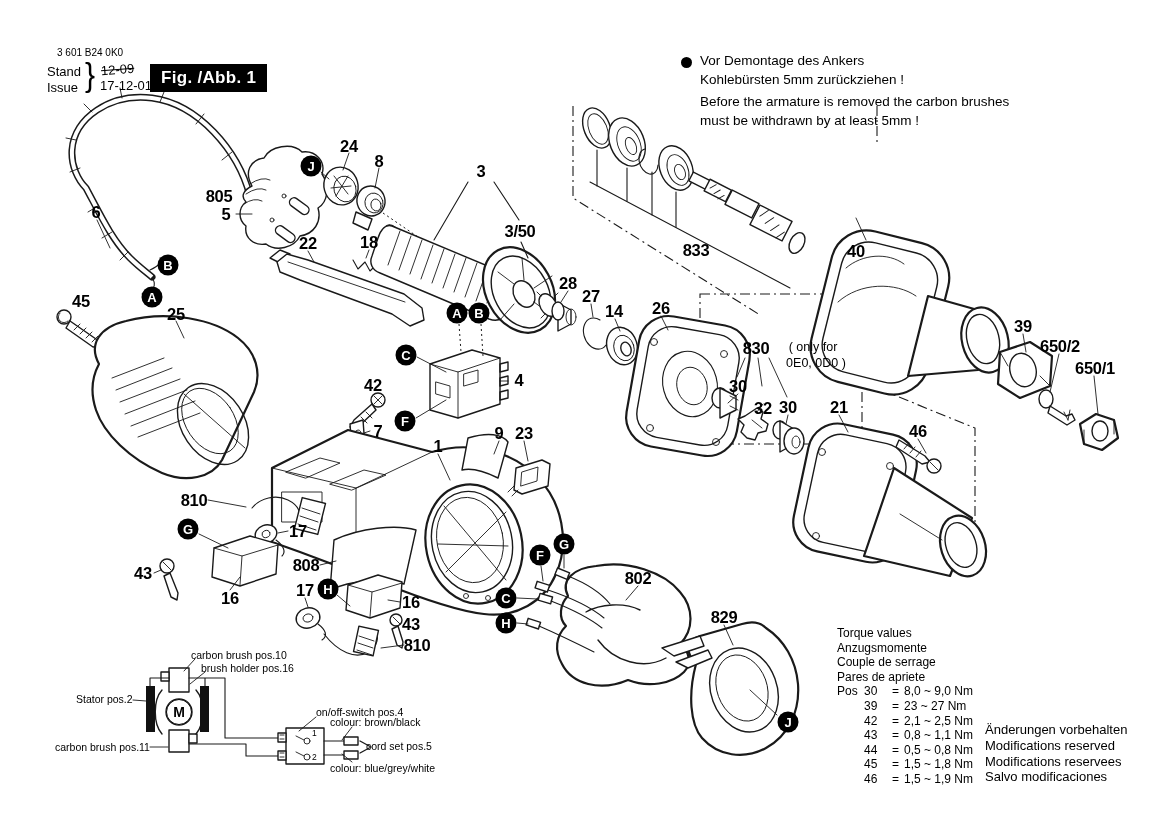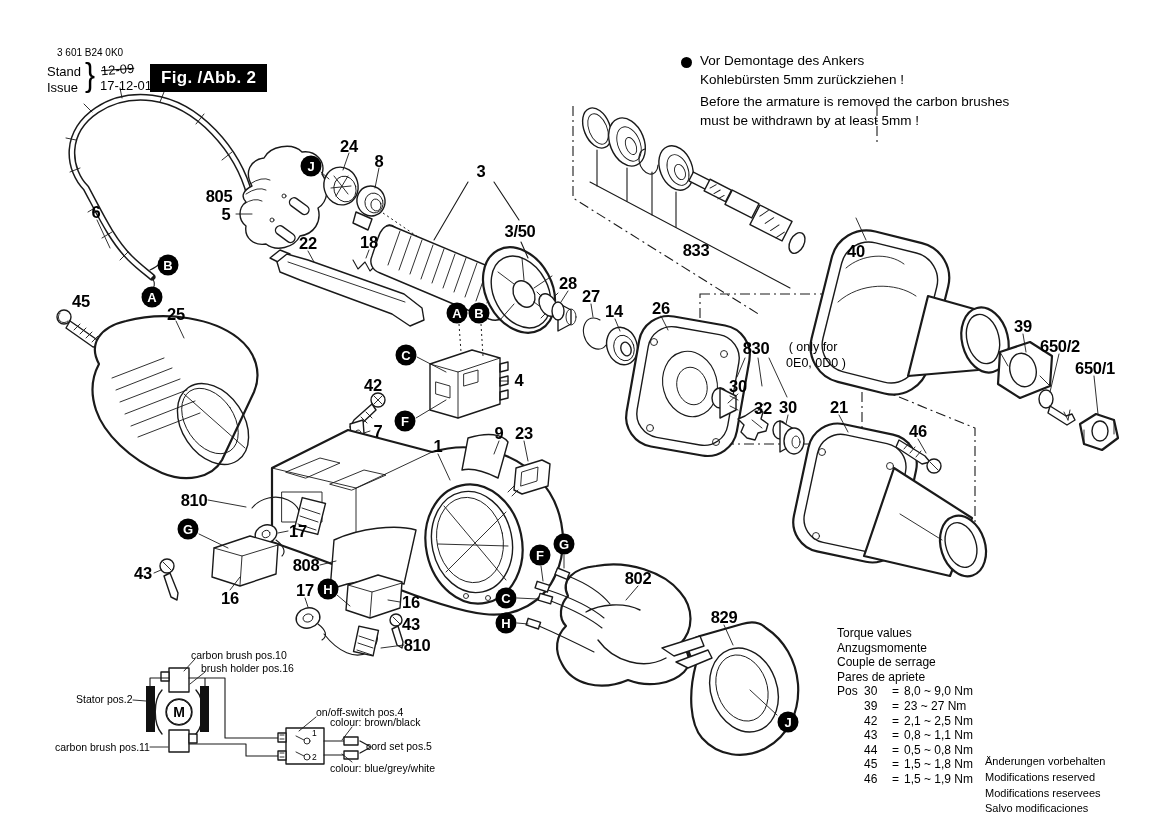--- a/index.html
+++ b/index.html
@@ -31,21 +31,21 @@
           font-size:17px;padding:4px 11px;letter-spacing:.3px}
   .title{position:absolute;left:470px;top:46px;font-size:21.5px;font-weight:bold;white-space:nowrap}
   .bullet{position:absolute;left:681px;top:57px;width:11px;height:11px;border-radius:50%;background:#000}
   .note{position:absolute;left:700px;font-size:13.5px;line-height:18.5px;white-space:nowrap}
   .sch{position:absolute;font-size:10.5px;white-space:nowrap;line-height:1.1}
   .sch.tiny{font-size:8.5px}
   .torque{position:absolute;left:837px;top:626px;font-size:12px;line-height:14.6px;white-space:nowrap}
   .trow .tpre{display:inline-block;width:27px}
   .trow .tpos{display:inline-block;width:23px}
   .trow .teq{display:inline-block;width:17px;text-align:center}
-  .footer{position:absolute;left:985px;top:754px;font-size:11px;line-height:15.8px;white-space:nowrap}
+  .footer{position:absolute;left:985px;top:722px;font-size:13px;line-height:15.8px;white-space:nowrap}
 </style>
 </head>
 <body>
 
 <div class="canvas">
 
 <svg class="art" viewBox="0 0 1169 826">
 
   <g>
     <path class="dd" d="M573,106 V198 L760,315"></path>
@@ -364,21 +364,21 @@
     <path class="s hair" d="M316,717 L299,731 M352,727 L342,740 M352,762 L342,754"></path>
   </g>
 </svg>
 
   <div class="hdr-pn">3 601 B24 0K0</div>
   <div class="hdr-word" style="left:47px;top:64px">Stand</div>
   <div class="hdr-word" style="left:47px;top:80px">Issue</div>
   <div class="hdr-brace">}</div>
   <div class="hdr-old">12-09</div>
   <div class="hdr-new">17-12-01</div>
-  <div class="figbox">Fig. /Abb. 2</div>
+  <div class="figbox">Fig. /Abb. 1</div>
 
   <div class="bullet"></div>
   <div class="note" style="top:52px">
     <div>Vor Demontage des Ankers</div>
     <div>Kohlebürsten 5mm zurückziehen !</div>
   </div>
   <div class="note" style="top:93px">
     <div>Before the armature is removed the carbon brushes</div>
     <div>must be withdrawn by at least 5mm !</div>
   </div>

